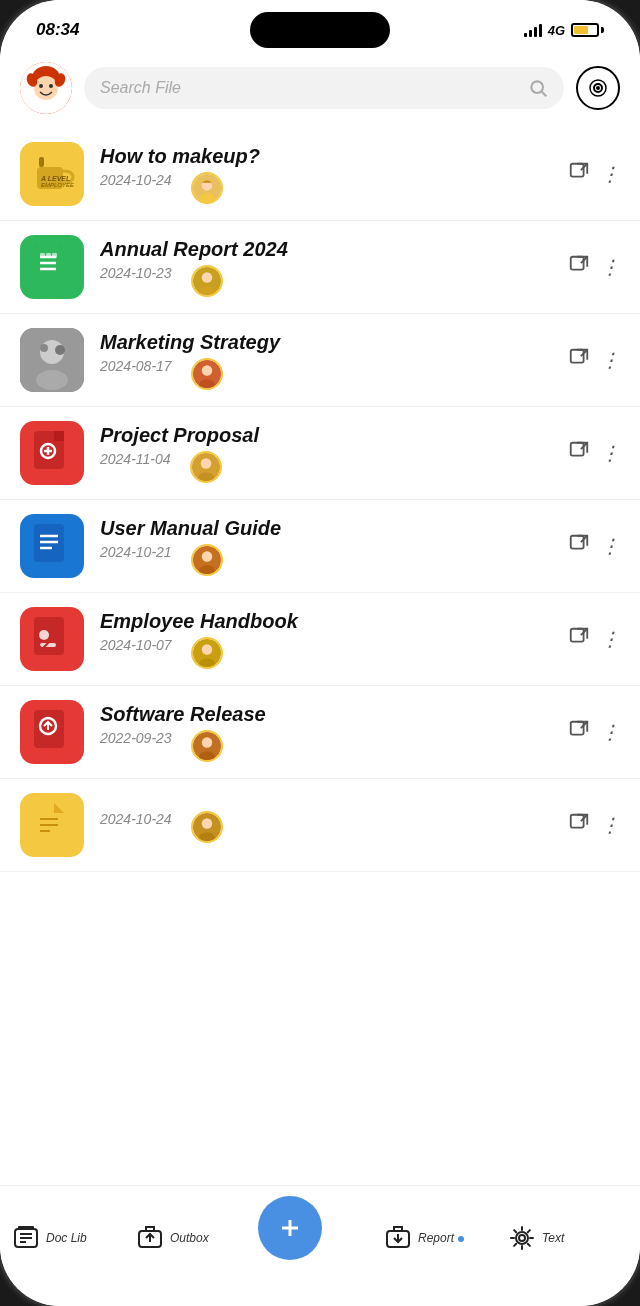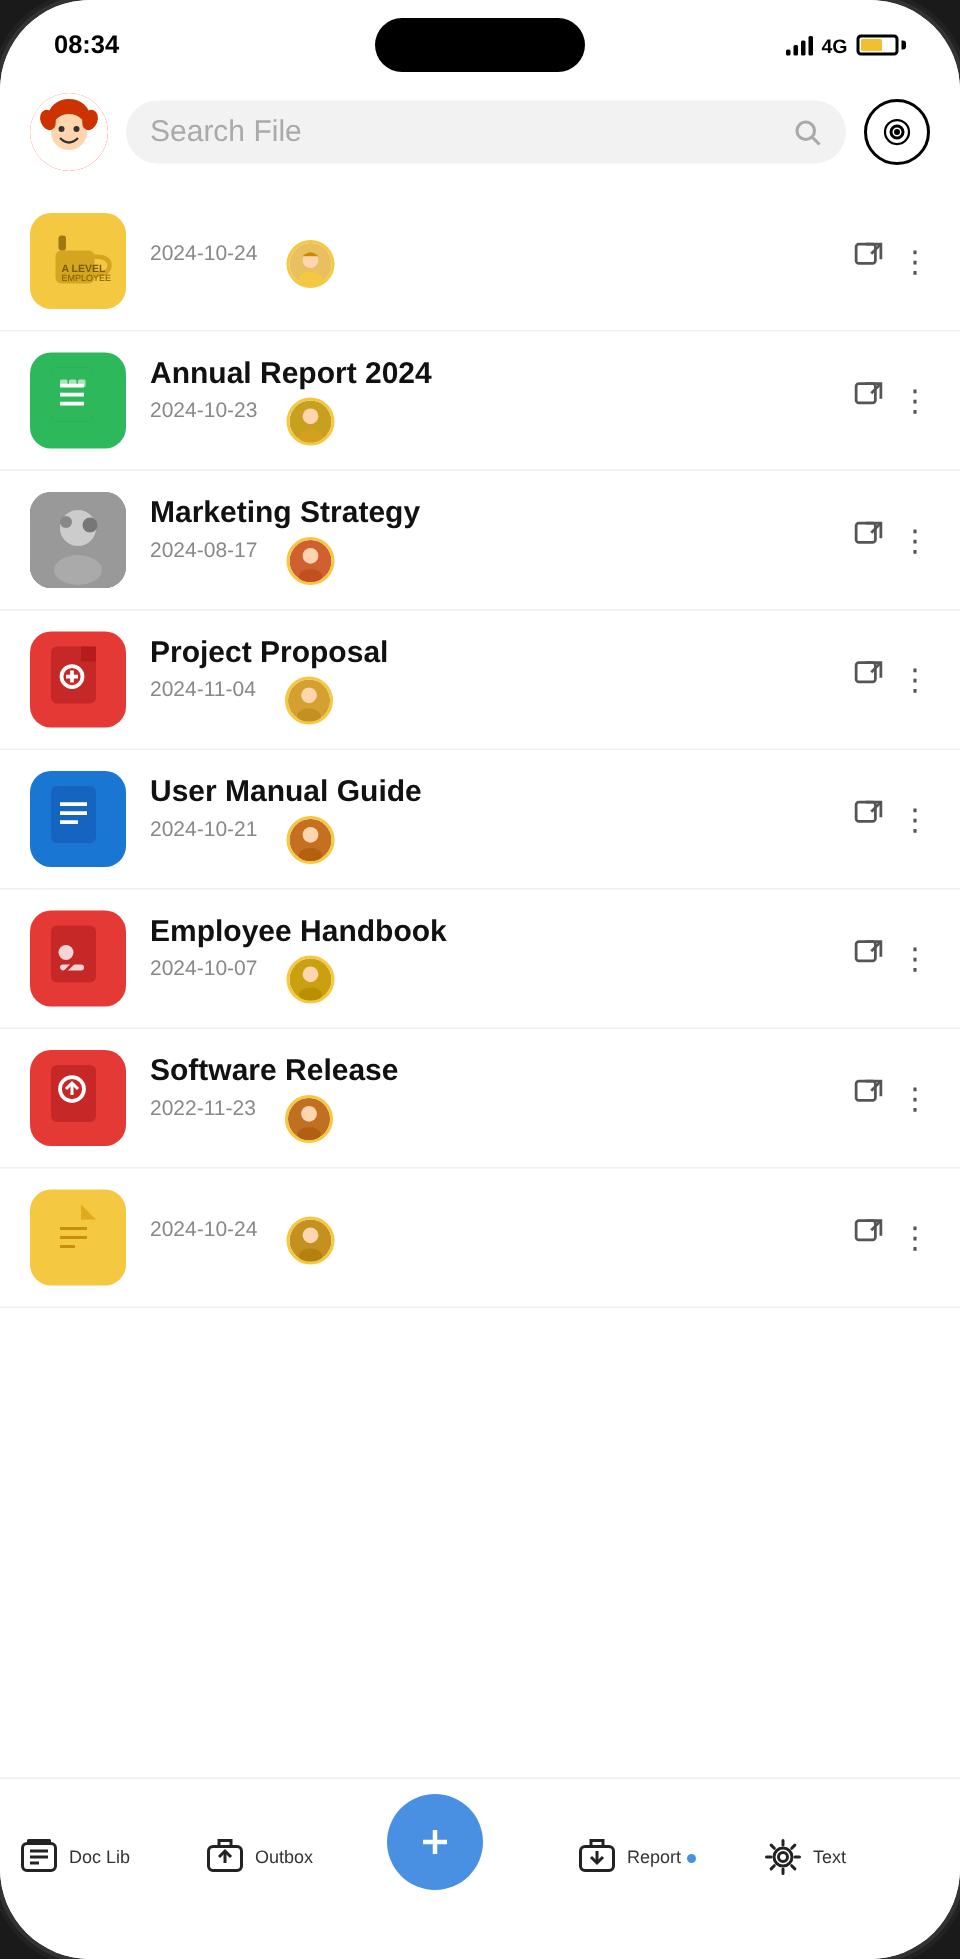--- a/index.html
+++ b/index.html
@@ -21,20 +21,21 @@
       box-shadow: 0 0 0 3px #333, 0 0 0 6px #222;
     }
     .phone-screen {
       position: absolute;
       top: 0; left: 0; right: 0; bottom: 0;
       background: #fff;
       border-radius: 56px;
       overflow: hidden;
       display: flex;
       flex-direction: column;
+      font-style: italic;
     }
     
     .status-bar {
       display: flex;
       justify-content: space-between;
       align-items: center;
       padding: 14px 36px 6px 36px;
       background: #fff;
       min-height: 52px;
     }
@@ -128,21 +129,21 @@
       height: 42px;
       background: #f2f2f2;
       border-radius: 21px;
       display: flex;
       align-items: center;
       padding: 0 16px;
       gap: 8px;
     }
     .search-placeholder {
       color: #aaa;
-      font-size: 20px;
+      font-size: 16px;
       flex: 1;
     }
     .scan-btn {
       width: 44px;
       height: 44px;
       border-radius: 50%;
       border: 2.5px solid #000;
       display: flex;
       align-items: center;
       justify-content: center;
@@ -352,20 +353,21 @@
           <svg width="50" height="50" viewBox="0 0 50 50">
 
             <rect x="10" y="18" width="26" height="22" rx="4" fill="#d4a520"></rect>
             <path d="M36 22 Q46 22 46 28 Q46 34 36 34" stroke="#d4a520" stroke-width="3" fill="none"></path>
             <rect x="12" y="8" width="5" height="10" rx="2" fill="#a07810"></rect>
             <text x="14" y="32" font-size="7" fill="#7a5a00" font-weight="bold">A LEVEL</text>
             <text x="14" y="38" font-size="6" fill="#7a5a00">EMPLOYEE</text>
           </svg>
         </div>
         <div class="file-info">
+          <div class="file-title">How to makeup?</div>
           <div class="file-meta">
             <span class="file-date">2024-10-24</span>
             <div class="file-avatar">
               <div class="file-avatar-img av1">
                 <svg width="32" height="32" viewBox="0 0 32 32">
                   <circle cx="16" cy="16" r="16" fill="#e8c060"></circle>
                   <circle cx="16" cy="13" r="6" fill="#ffd5b0"></circle>
                   <ellipse cx="16" cy="28" rx="9" ry="6" fill="#f5c842"></ellipse>
                   <path d="M10 10 Q16 4 22 10" fill="#cc8800"></path>
                 </svg>
@@ -577,21 +579,21 @@
           <svg width="40" height="48" viewBox="0 0 40 48">
             <rect x="2" y="2" width="30" height="38" rx="4" fill="#c62828"></rect>
             <circle cx="16" cy="18" r="8" stroke="#fff" stroke-width="2.5" fill="none"></circle>
             <polyline points="12,18 16,14 20,18" stroke="#fff" stroke-width="2" fill="none"></polyline>
             <line x1="16" y1="14" x2="16" y2="22" stroke="#fff" stroke-width="2"></line>
           </svg>
         </div>
         <div class="file-info">
           <div class="file-title">Software Release</div>
           <div class="file-meta">
-            <span class="file-date">2022-11-23</span>
+            <span class="file-date">2022-09-23</span>
             <div class="file-avatar">
               <div class="file-avatar-img av7" style="background:linear-gradient(135deg,#f5a050,#d05010)">
                 <svg width="32" height="32" viewBox="0 0 32 32">
                   <circle cx="16" cy="16" r="16" fill="#c07020"></circle>
                   <circle cx="16" cy="12" r="6" fill="#ffd5b0"></circle>
                   <ellipse cx="16" cy="28" rx="9" ry="6" fill="#b06010"></ellipse>
                 </svg>
               </div>
             </div>
           </div>

